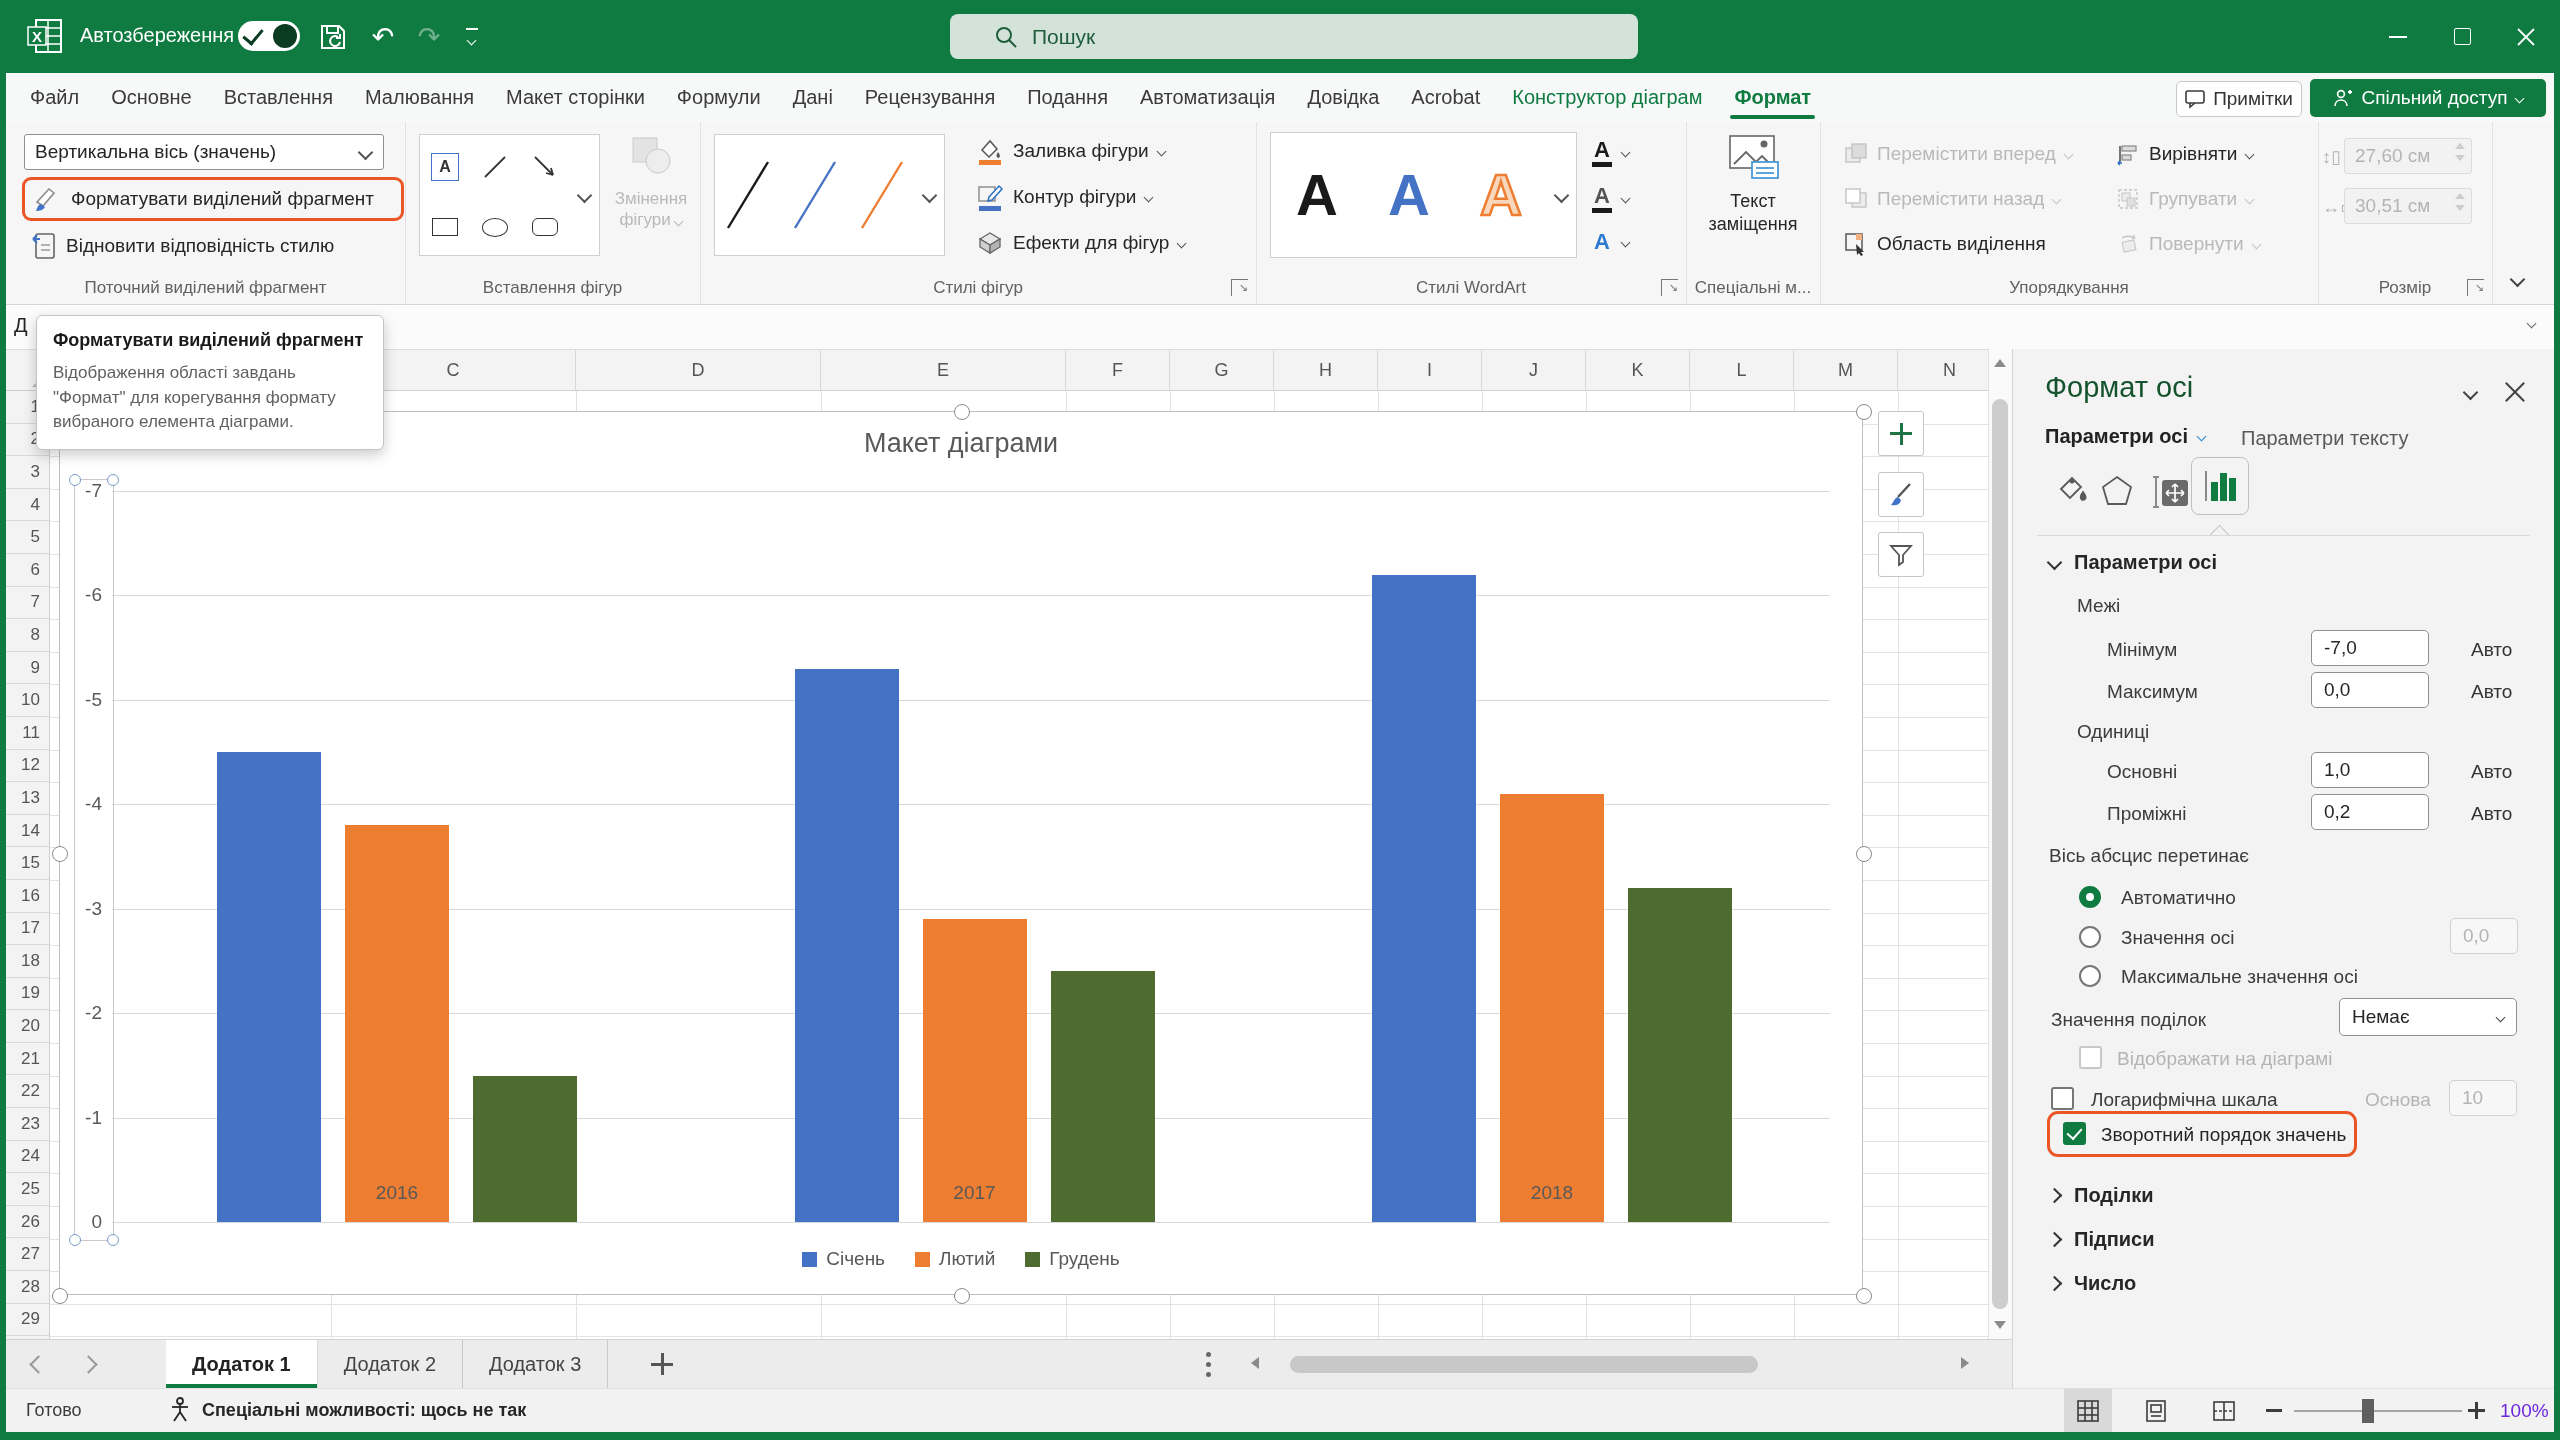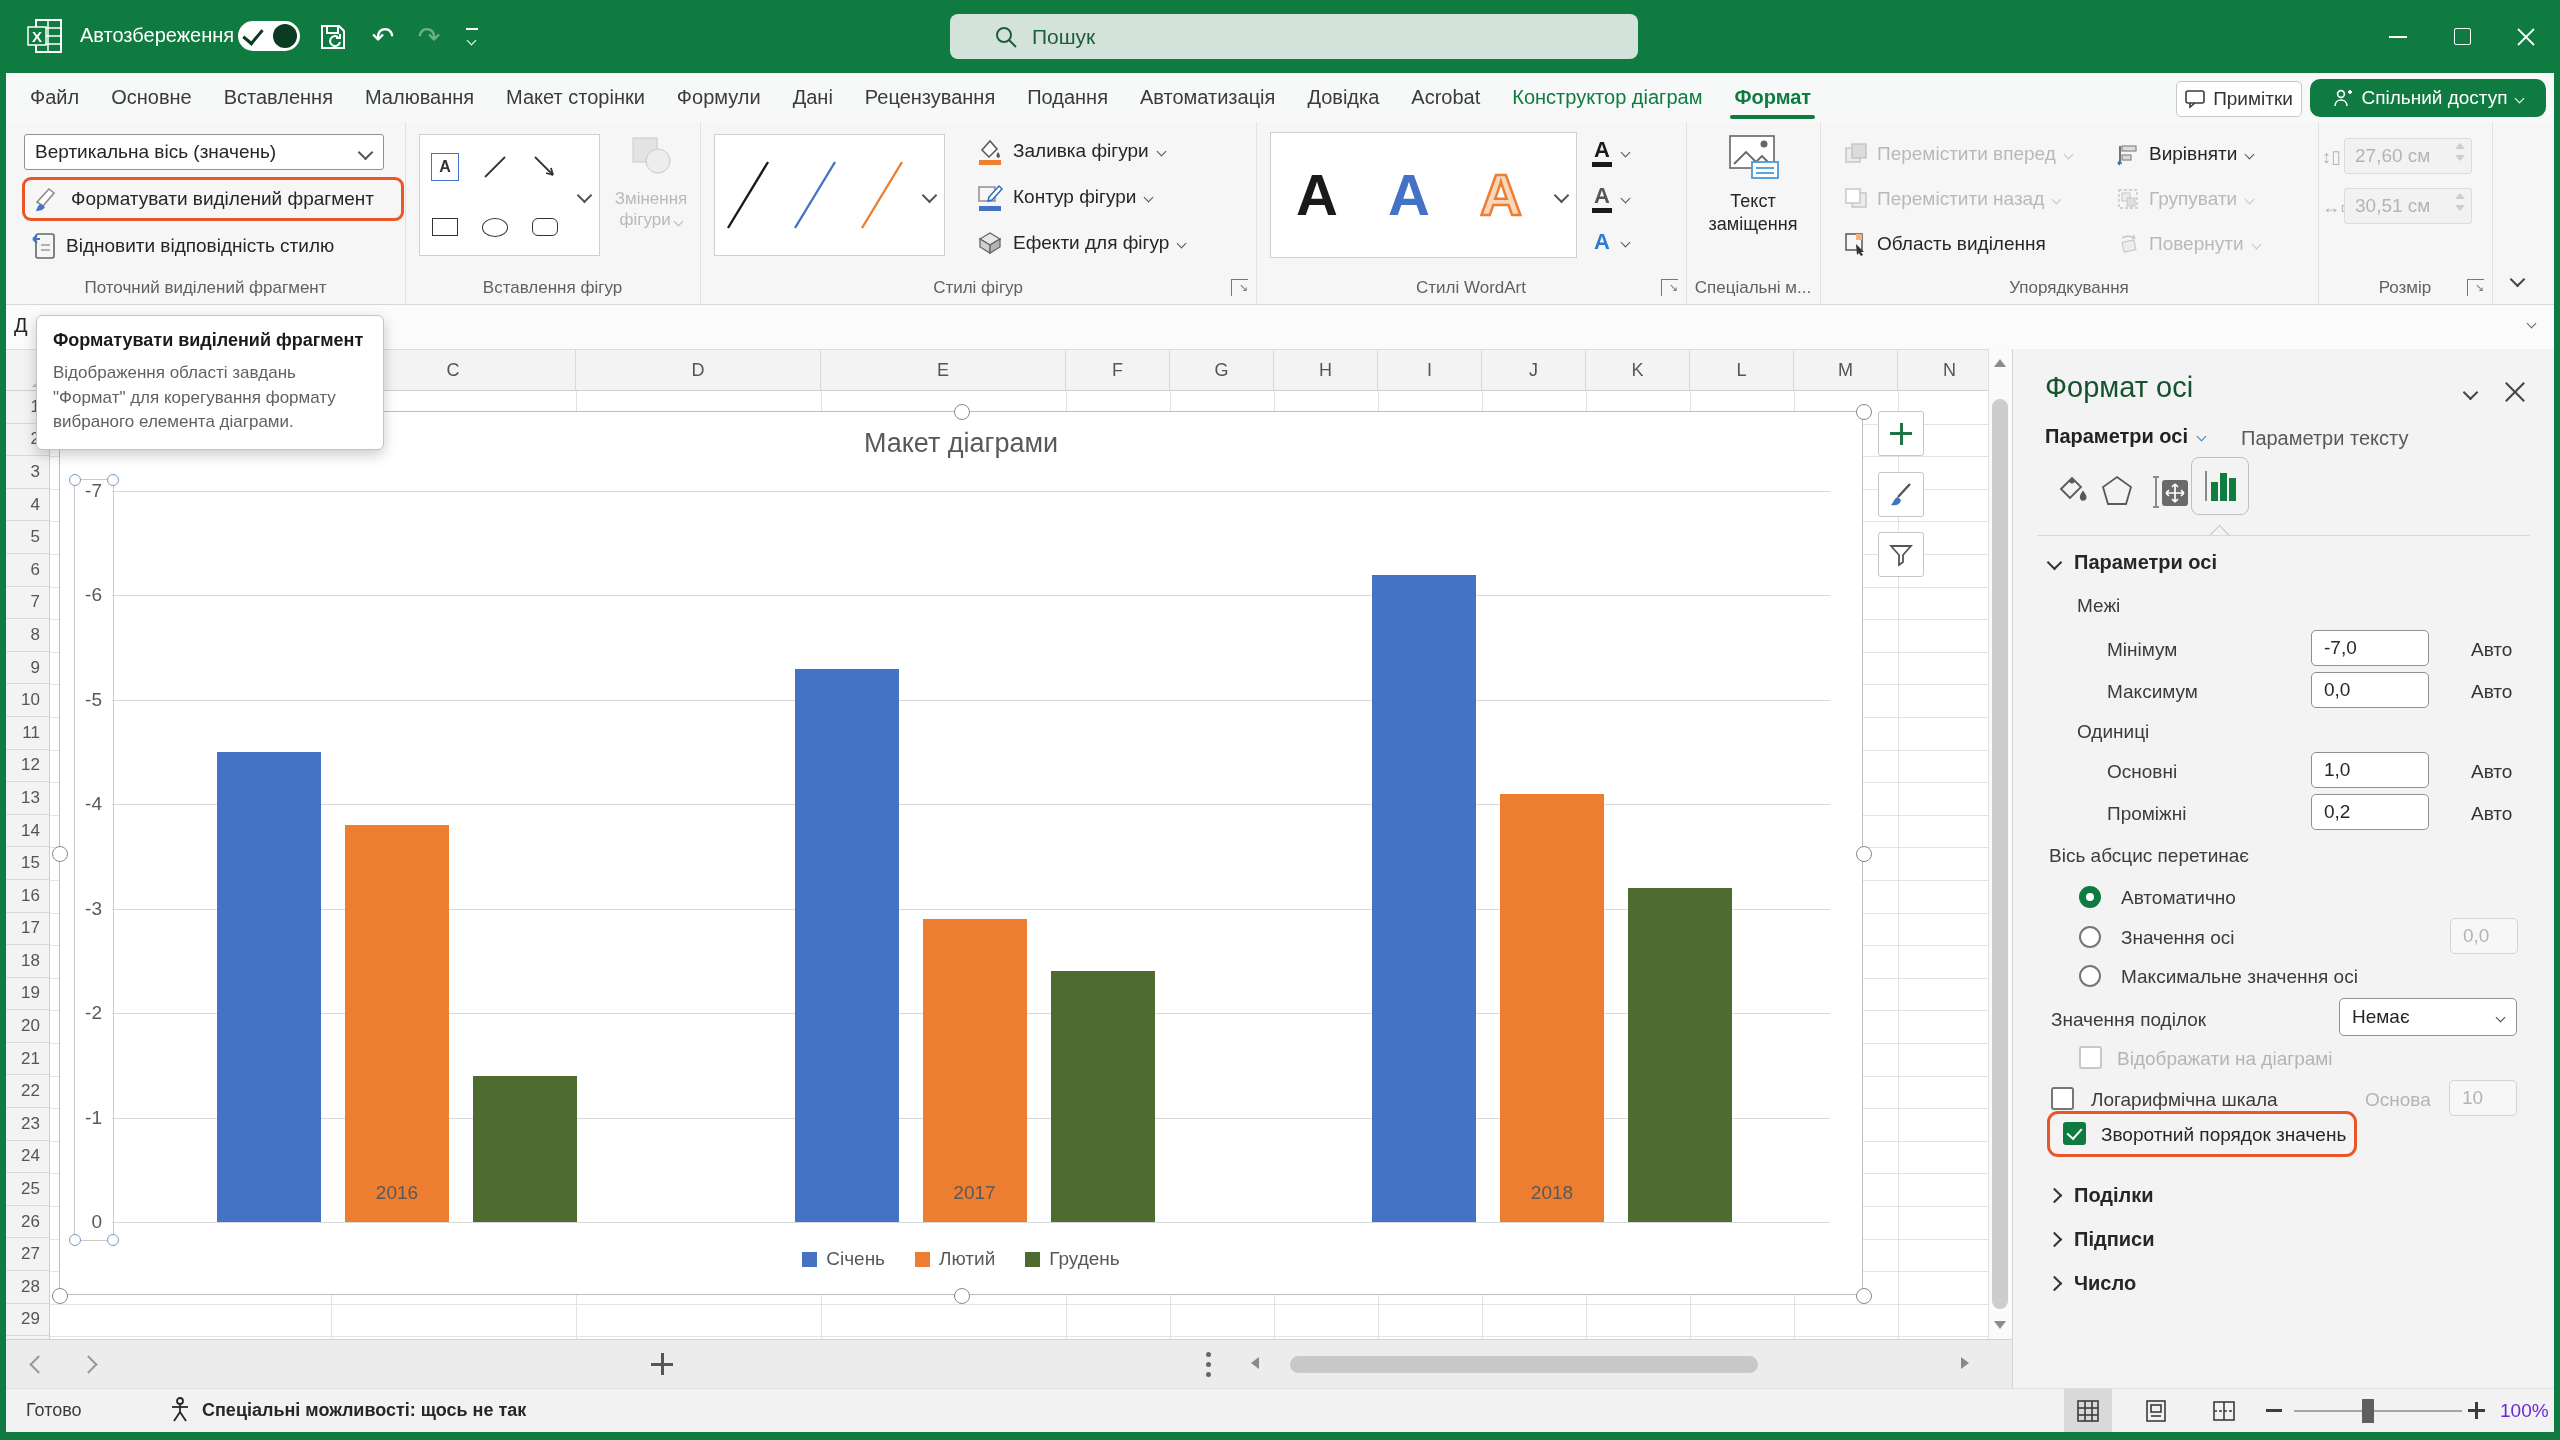--- a/index.html
+++ b/index.html
@@ -34,21 +34,21 @@
   .winbtn{top:0;width:64px;height:73px;display:flex;align-items:center;justify-content:center;color:#fff;}
 
   
   #tabrow{left:0;top:73px;width:2560px;height:49px;background:#f7f8f8;z-index:29;}
   #ribbon-tabs{position:absolute;left:14px;top:0;height:49px;display:flex;align-items:center;}
   .rtab{padding:0 16px;font-size:20px;color:#3b3b3b;position:relative;height:49px;display:flex;align-items:center;white-space:nowrap;}
   .rtab.accent{color:#0f7b41;}
   .rtab.active{font-weight:bold;}
   .rtab.active::after{content:"";position:absolute;left:12px;right:12px;bottom:3px;height:4px;border-radius:2px;background:#0f7b41;}
   #notes-button{left:2176px;top:8px;width:124px;height:34px;background:#fff;border:1px solid #c8c8c8;border-radius:5px;display:flex;align-items:center;justify-content:center;gap:8px;font-size:19px;color:#333;}
-  #share-button{left:2310px;top:6px;width:236px;height:38px;background:#0f7b41;border-radius:10px;display:flex;align-items:center;justify-content:center;gap:8px;font-size:19px;color:#fff;}
+  #share-button{left:2310px;top:6px;width:236px;height:38px;background:#0f7b41;border-radius:5px;display:flex;align-items:center;justify-content:center;gap:8px;font-size:19px;color:#fff;}
 
   
   #ribbon{left:0;top:122px;width:2560px;height:182px;background:#f6f6f6;border-bottom:1px solid #d6d6d6;z-index:28;}
   .rgroup{position:absolute;top:0;height:182px;border-right:1px solid #e2e2e2;}
   .glabel{position:absolute;bottom:6px;left:0;right:0;text-align:center;font-size:17px;color:#616161;white-space:nowrap;}
   .launcher{position:absolute;right:8px;bottom:8px;width:16px;height:16px;border-left:1.5px solid #777;border-top:1.5px solid #777;color:#777;font-size:11px;line-height:15px;text-align:right;}
   #g-sel{left:6px;width:399px;}
   #sel-dropdown{position:absolute;left:18px;top:12px;width:360px;height:36px;background:#fff;border:1px solid #919191;border-radius:3px;display:flex;align-items:center;font-size:19px;color:#262626;padding-left:10px;box-sizing:border-box;}
   #sel-dropdown .chv{position:absolute;right:12px;color:#555;}
   #format-sel-btn{position:absolute;left:16px;top:55px;width:382px;height:44px;border:3px solid #ea5626;border-radius:9px;display:flex;align-items:center;gap:8px;font-size:19px;color:#262626;box-sizing:border-box;padding-left:8px;}
@@ -837,20 +837,25 @@
       <div class="psec" style="top: 923px;">
         <span class="chv right"></span>
         <span>Число</span>
       </div>
     </div>
 </div>
 
 <div id="sheettab-bar" class="abs">
   <span id="nav-prev" class="nav-chv"></span>
   <span id="nav-next" class="nav-chv"></span>
+  <div id="sheet-tabs">
+      <div class="stab active">Додаток 1</div>
+      <div class="stab">Додаток 2</div>
+      <div class="stab">Додаток 3</div>
+    </div>
   <span id="add-sheet"></span>
   <span id="tab-menu">
       <i></i>
       <i></i>
       <i></i>
     </span>
   <span id="hscroll-left" class="tri-lf"></span>
   <div id="hthumb"></div>
   <span id="hscroll-right" class="tri-rt"></span>
 </div>

